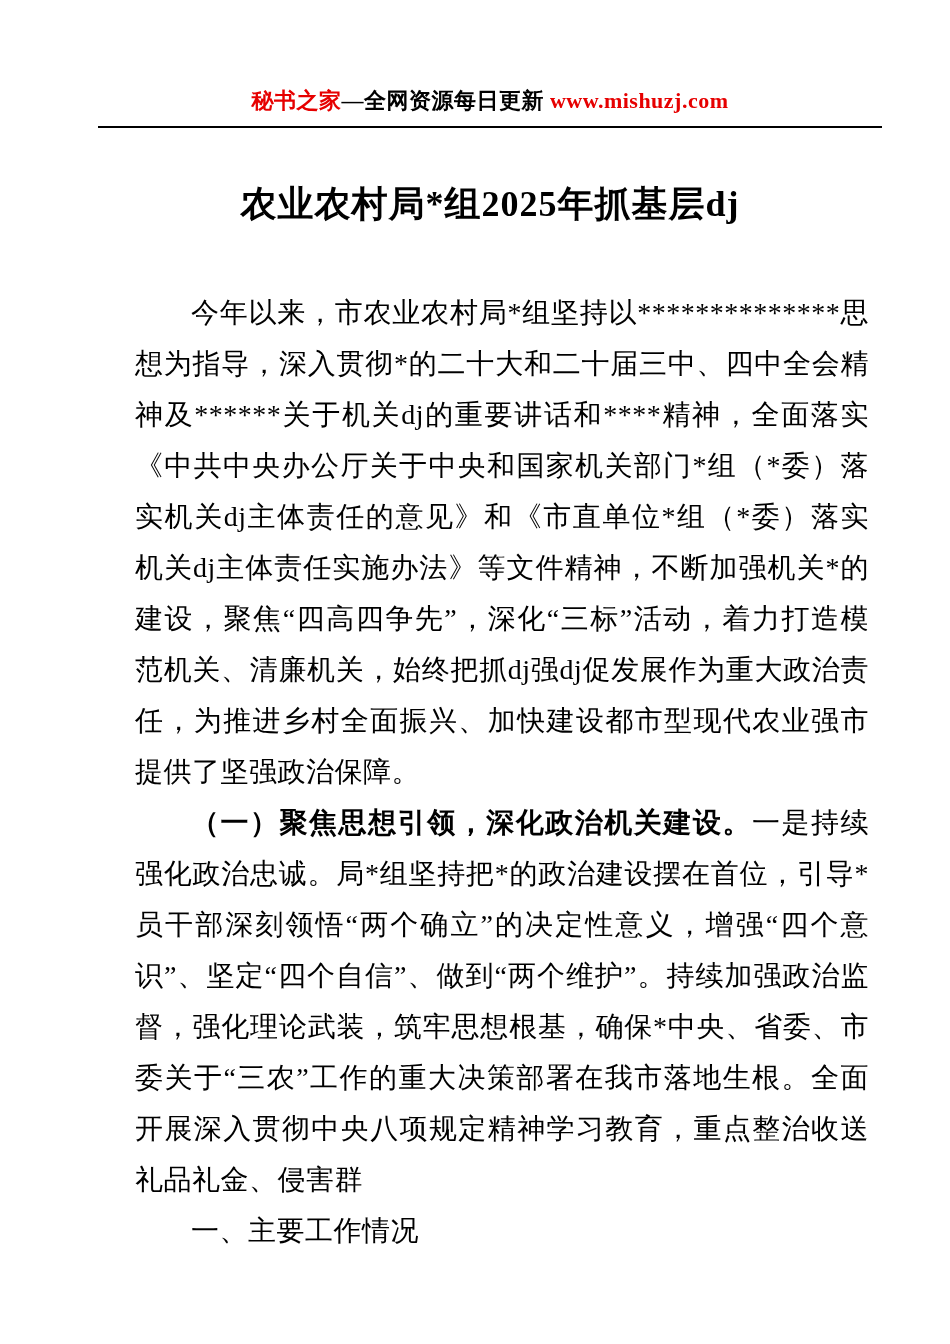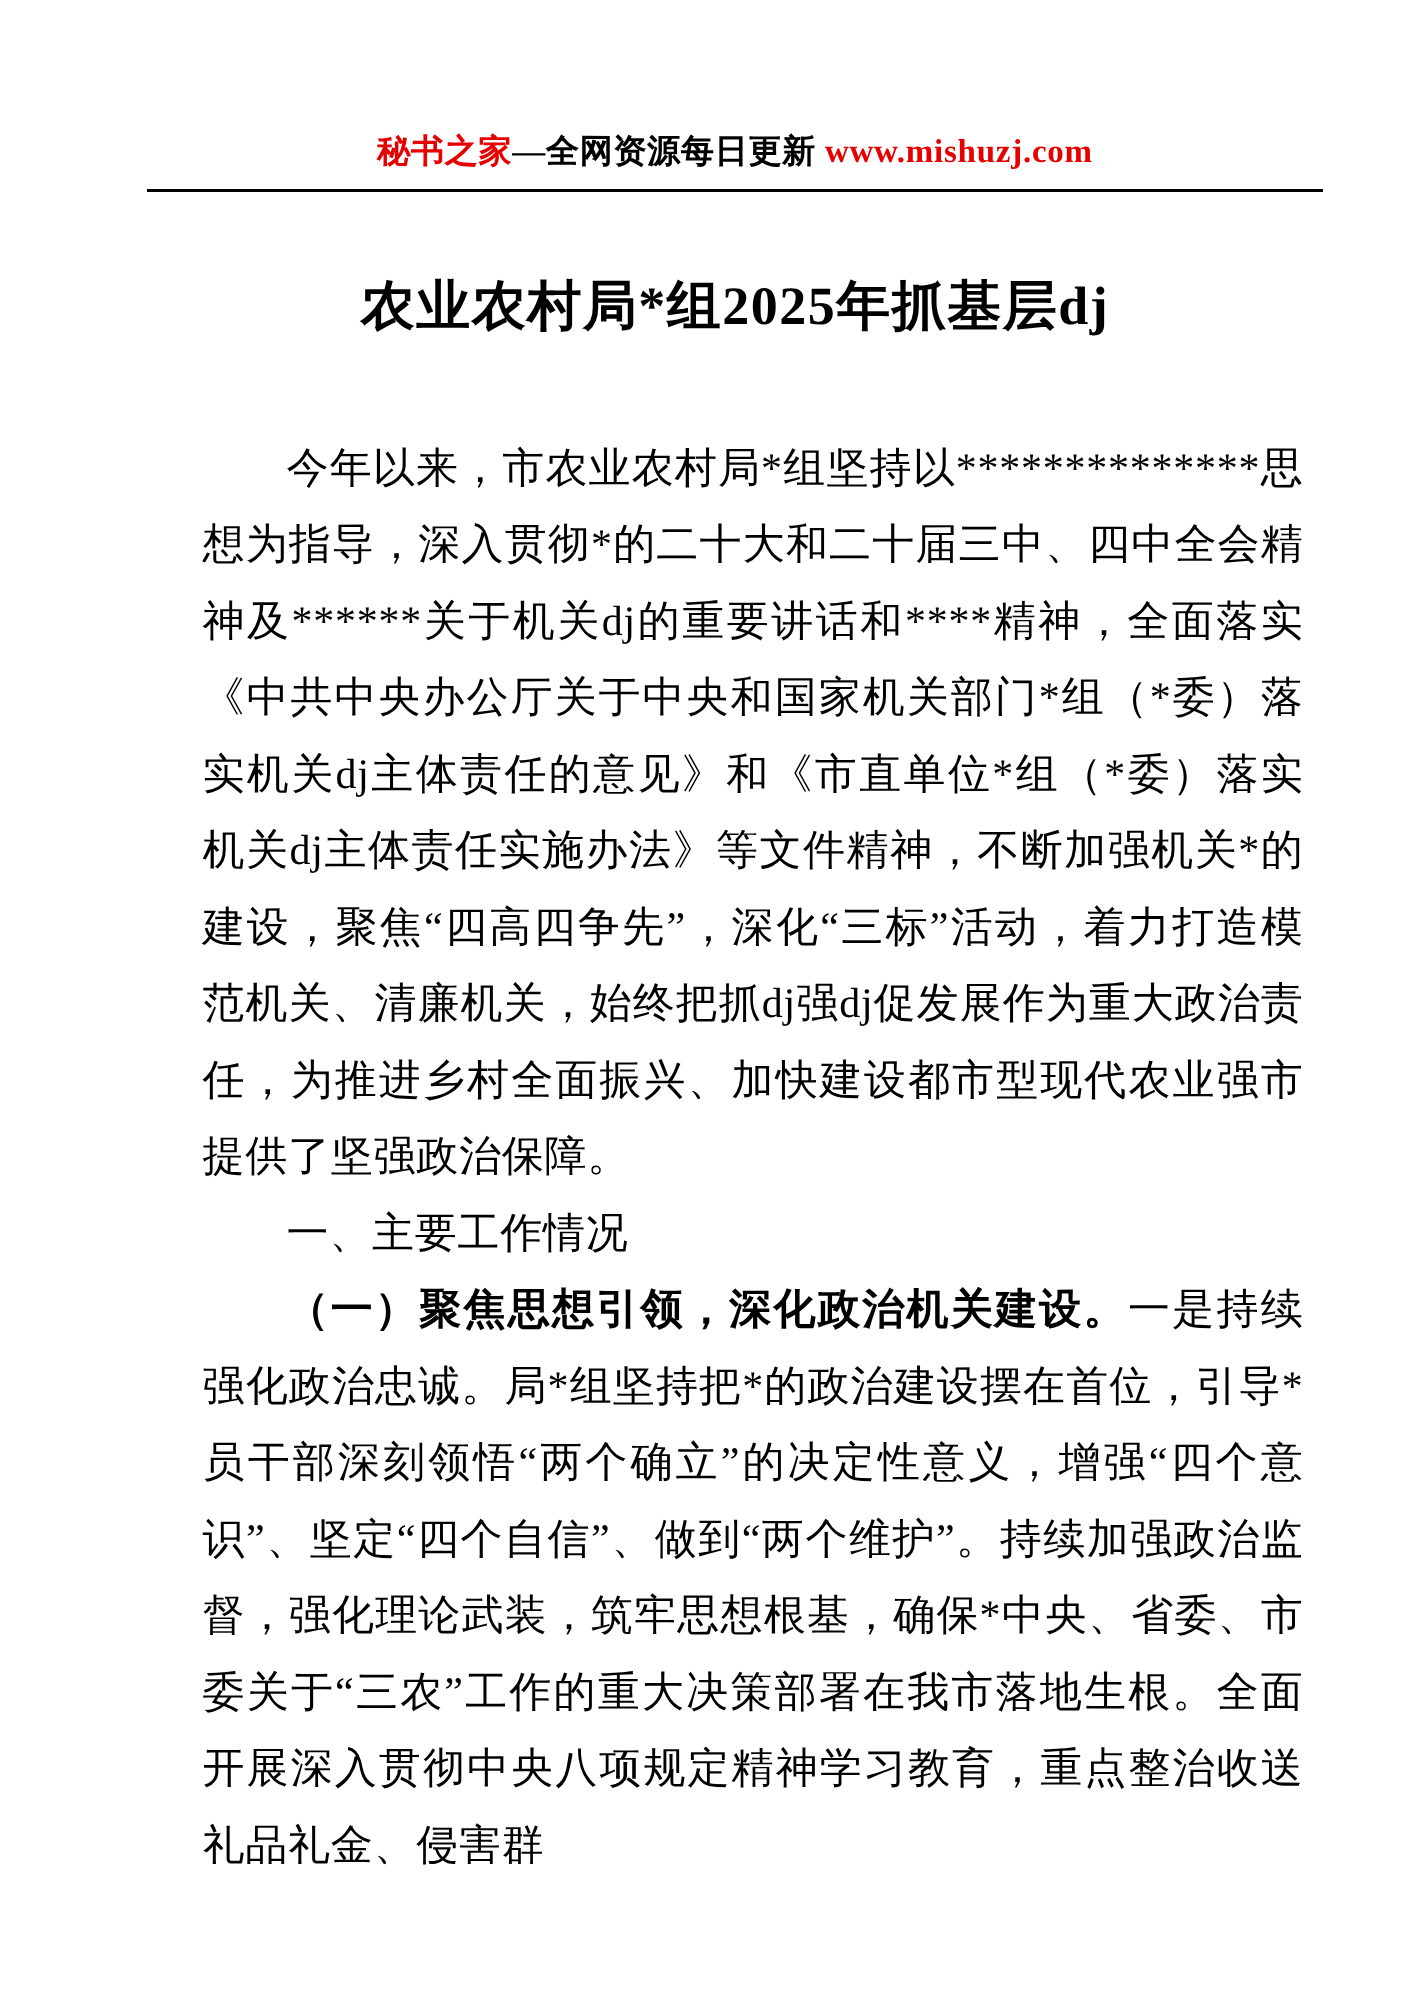--- a/index.html
+++ b/index.html
@@ -74,17 +74,17 @@
   </div>
 
   <hr class="header-rule">
 
   <h1 class="doc-title">
     <span class="title-line">农业农村局*组2025年抓基层dj</span>
   </h1>
 
   <div class="doc-body">
     <p>今年以来，市农业农村局*组坚持以**************思想为指导，深入贯彻*的二十大和二十届三中、四中全会精神及******关于机关dj的重要讲话和****精神，全面落实《中共中央办公厅关于中央和国家机关部门*组（*委）落实机关dj主体责任的意见》和《市直单位*组（*委）落实机关dj主体责任实施办法》等文件精神，不断加强机关*的建设，聚焦“四高四争先”，深化“三标”活动，着力打造模范机关、清廉机关，始终把抓dj强dj促发展作为重大政治责任，为推进乡村全面振兴、加快建设都市型现代农业强市提供了坚强政治保障。</p>
+    <p><span class="lead-bold">（一）聚焦思想引领，深化政治机关建设。</span><span>一是持续强化政治忠诚。局*组坚持把*的政治建设摆在首位，引导*员干部深刻领悟“两个确立”的决定性意义，增强“四个意识”、坚定“四个自信”、做到“两个维护”。持续加强政治监督，强化理论武装，筑牢思想根基，确保*中央、省委、市委关于“三农”工作的重大决策部署在我市落地生根。全面开展深入贯彻中央八项规定精神学习教育，重点整治收送礼品礼金、侵害群</span></p>
     <p>一、主要工作情况</p>
-    <p><span class="lead-bold">（一）聚焦思想引领，深化政治机关建设。</span><span>一是持续强化政治忠诚。局*组坚持把*的政治建设摆在首位，引导*员干部深刻领悟“两个确立”的决定性意义，增强“四个意识”、坚定“四个自信”、做到“两个维护”。持续加强政治监督，强化理论武装，筑牢思想根基，确保*中央、省委、市委关于“三农”工作的重大决策部署在我市落地生根。全面开展深入贯彻中央八项规定精神学习教育，重点整治收送礼品礼金、侵害群</span></p>
   </div>
 
 </div>
 
 </body></html>

